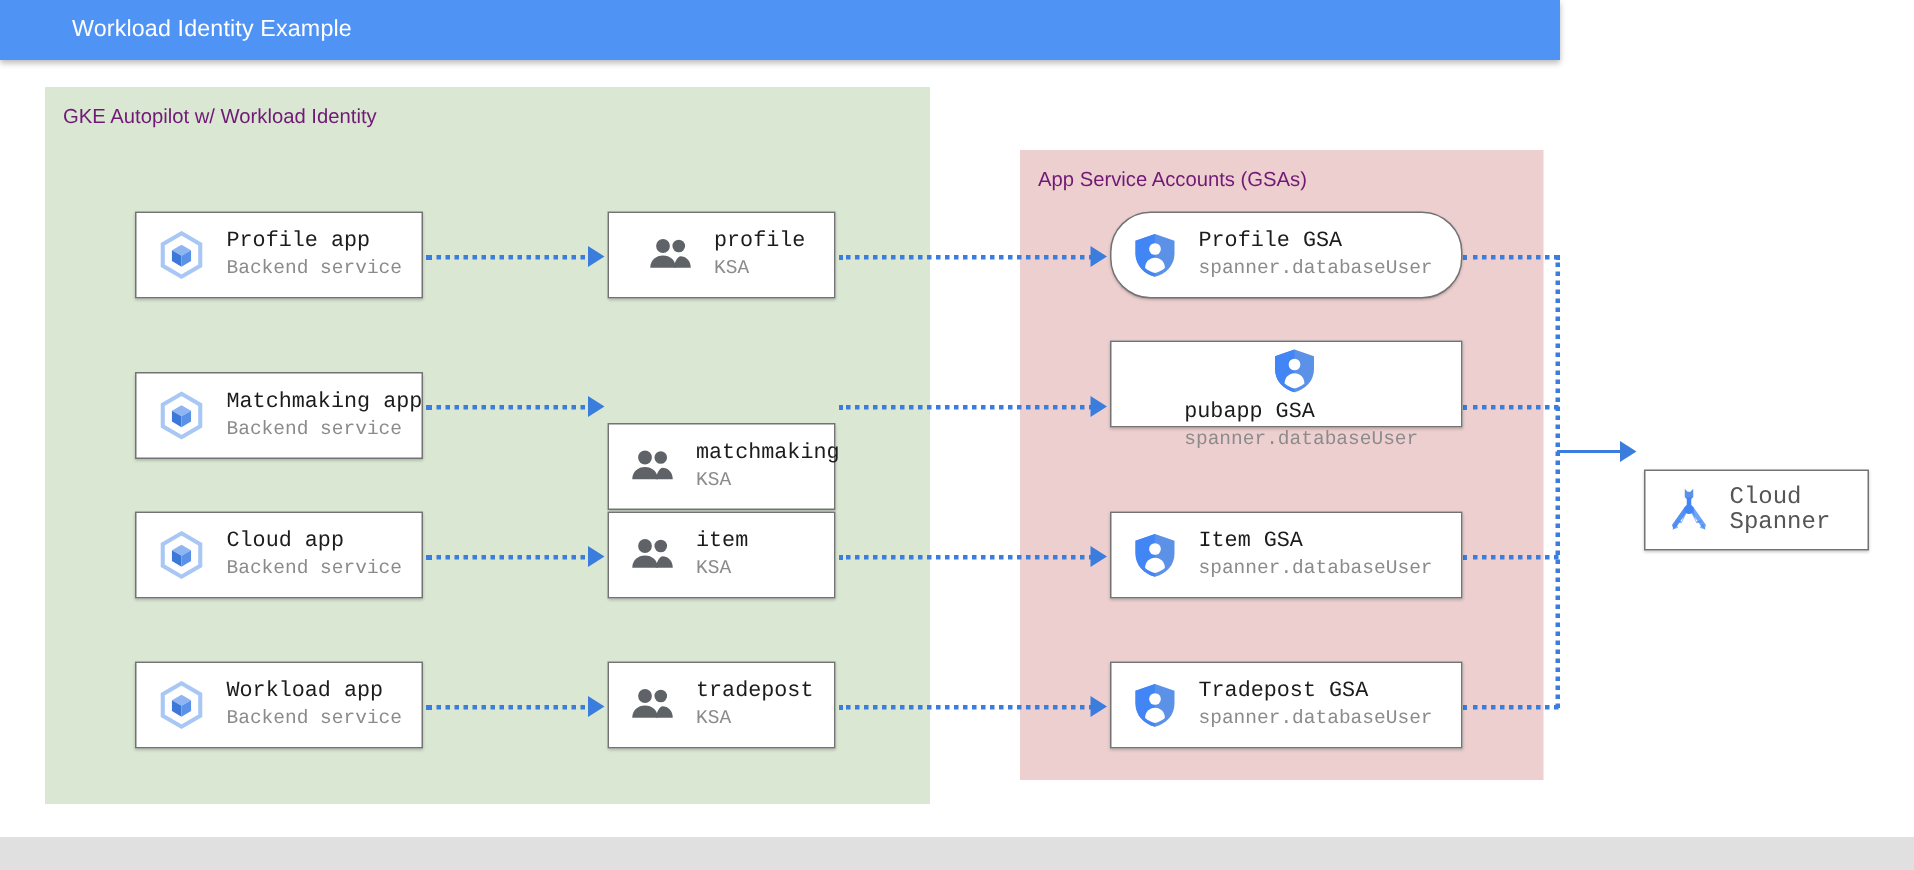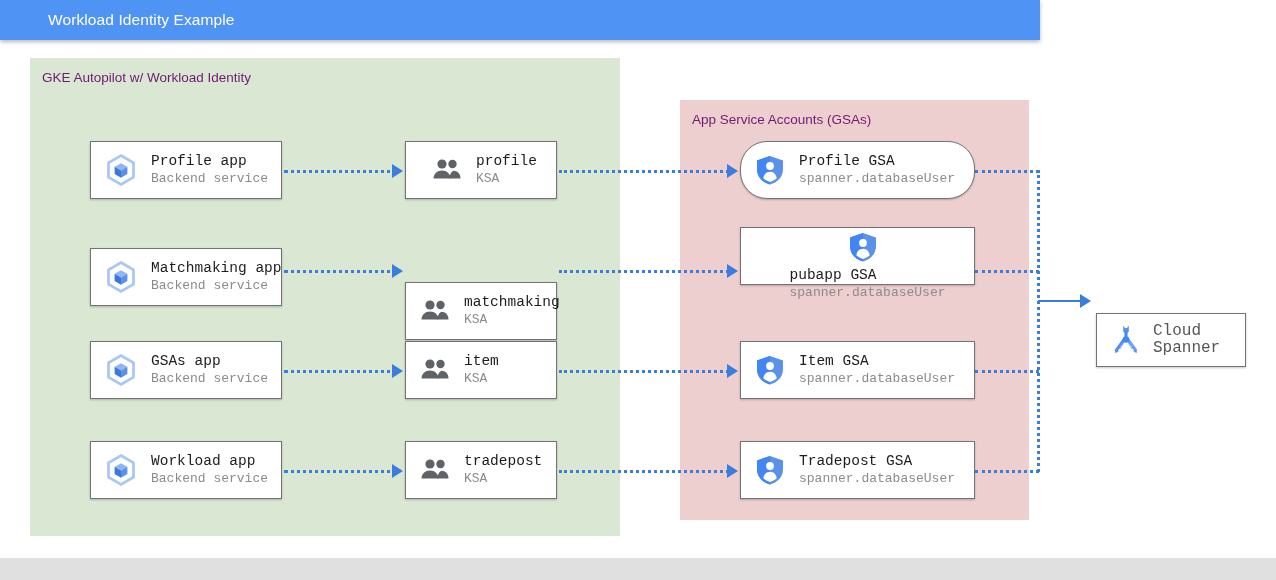--- a/index.html
+++ b/index.html
@@ -280,21 +280,21 @@
     <div class="node-icon">
       <svg width="34" height="34" viewBox="0 0 40 40">
         <polygon points="20,3 34.7,11.5 34.7,28.5 20,37 5.3,28.5 5.3,11.5" fill="none" stroke="#a8c7f5" stroke-width="3.2"></polygon>
         <polygon points="20,12 27.5,16.3 27.5,24.8 20,29.2 12.5,24.8 12.5,16.3" fill="#ffffff"></polygon>
         <path d="M20,12 L27.5,16.3 L20,20.6 L12.5,16.3 Z" fill="#8fb6f3"></path>
         <path d="M12.5,16.3 L20,20.6 L20,29.2 L12.5,24.8 Z" fill="#3c78d8"></path>
         <path d="M27.5,16.3 L27.5,24.8 L20,29.2 L20,20.6 Z" fill="#5b92e8"></path>
       </svg>
     </div>
     <div class="node-text">
-      <span class="node-title">GSAs app</span>
+      <span class="node-title">Cloud app</span>
       <span class="node-sub">Backend service</span>
     </div>
   </div>
 
   <div class="node node-app" style="top:401px;">
     <div class="node-icon">
       <svg width="34" height="34" viewBox="0 0 40 40">
         <polygon points="20,3 34.7,11.5 34.7,28.5 20,37 5.3,28.5 5.3,11.5" fill="none" stroke="#a8c7f5" stroke-width="3.2"></polygon>
         <polygon points="20,12 27.5,16.3 27.5,24.8 20,29.2 12.5,24.8 12.5,16.3" fill="#ffffff"></polygon>
         <path d="M20,12 L27.5,16.3 L20,20.6 L12.5,16.3 Z" fill="#8fb6f3"></path>

